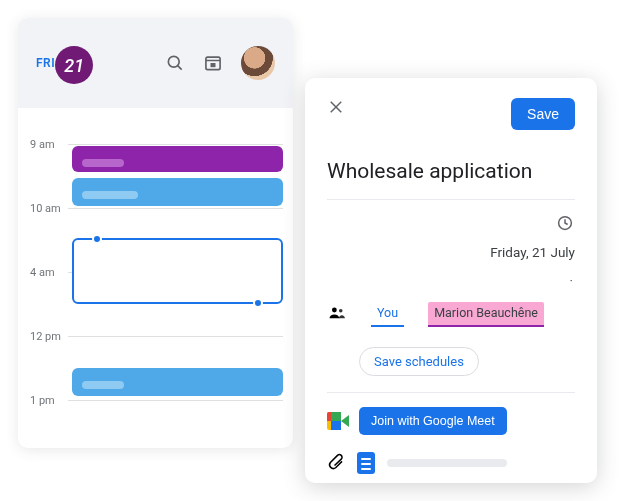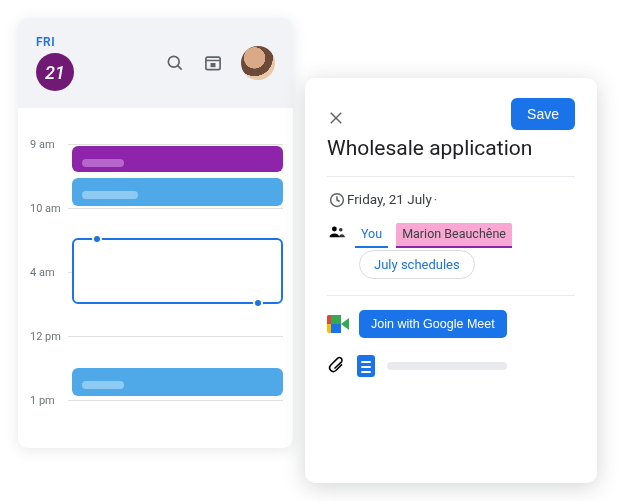--- a/index.html
+++ b/index.html
@@ -23,21 +23,21 @@
   overflow: hidden;
 }
 .cal-header {
   height: 90px;
   background: #f1f3f7;
   display: flex;
   align-items: center;
   padding: 0 18px;
   position: relative;
 }
-.day-col { display: flex; flex-direction: column; }
+.day-col { display: flex; flex-direction: row; align-items: center; }
 .day-label {
   font-size: 12px;
   font-weight: 600;
   color: #1a73e8;
   letter-spacing: 0.5px;
 }
 .day-circle {
   width: 38px; height: 38px;
   background: #701a75;
   border-radius: 50%;
@@ -115,44 +115,44 @@
   position: absolute;
   left: 305px;
   top: 78px;
   width: 292px;
   height: 405px;
   background: #fff;
   border-radius: 10px;
   box-shadow: 0 4px 22px rgba(60,64,67,0.22);
   padding: 20px 22px;
 }
-.detail-top { display: flex; align-items: flex-end; margin-bottom: 6px; }
+.detail-top { display: flex; align-items: flex-start; margin-bottom: 29px; }
 .close-x { font-size: 20px; color: #5f6368; cursor: pointer; line-height: 1; }
 .save-btn {
   margin-left: auto;
   background: #1a73e8;
   color: #fff;
   border: none;
   border-radius: 6px;
   padding: 8px 16px;
   font-size: 14px;
   font-weight: 500;
   cursor: pointer;
 }
 .event-title {
   font-size: 21px;
   color: #202124;
   font-weight: 400;
   margin-bottom: 16px;
 }
 .hr { border: none; border-top: 1px solid #e8eaed; margin: 0 0 14px 0; }
-.row { display: flex; align-items: flex-start; gap: 0; margin-bottom: 14px; font-size: 13.5px; color: #3c4043; }
+.row { display: flex; align-items: flex-end; gap: 12px; margin-bottom: 14px; font-size: 13.5px; color: #3c4043; flex-direction: column; }
 .row .ico { width: 20px; color: #5f6368; display:flex; align-items:center; justify-content:center; }
 .dot-sep { color: #5f6368; margin: 0 2px; }
-.guests-row { display:flex; align-items:flex-start; gap:8px; margin-bottom: 2px; }
+.guests-row { display:flex; align-items:center; gap:24px; margin-bottom: 20px; }
 .chip {
   font-size: 12.5px;
   padding: 3px 6px 5px 6px;
   border-bottom: 2px solid;
 }
 .chip.you { color: #1a73e8; border-color: #1a73e8; }
 .chip.guest { color: #3c4043; border-color: #8e24aa; background:#f9a8d4; border-radius:2px 2px 0 0; }
 .view-sched {
   display: inline-block;
   margin-left: 32px;
@@ -265,21 +265,21 @@
       <svg width="20" height="18" viewBox="0 0 24 24" fill="currentColor">
           <circle cx="8.5" cy="8" r="3.2"></circle>
           <path d="M2 19c0-3 3-5 6.5-5s6.5 2 6.5 5"></path>
           <circle cx="17" cy="9" r="2.4" opacity="0.8"></circle>
           <path d="M14.5 19c0-2.2 1.8-4 4-4s4 1.8 4 4" opacity="0.8"></path>
         </svg>
     </span>
     <span class="chip you">You</span>
     <span class="chip guest">Marion Beauchêne</span>
   </div>
-  <span class="view-sched">July schedules</span>
+  <span class="view-sched">Save schedules</span>
   <hr class="hr">
   <div class="meet-row">
     <div class="meet-logo">
       <div class="b1"></div>
         <div class="b2"></div>
         <div class="b3"></div>
         <div class="b4"></div>
         <div class="tri"></div>
     </div>
     <button class="meet-btn">Join with Google Meet</button>

